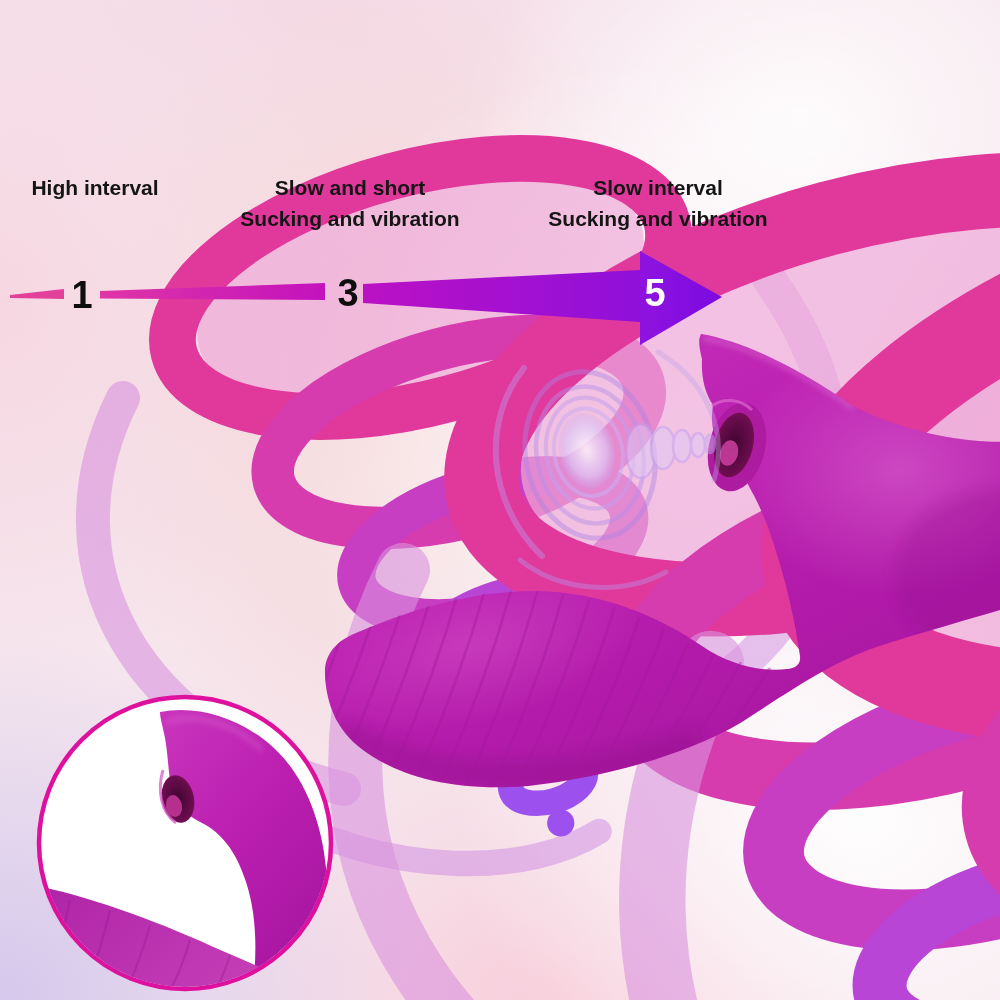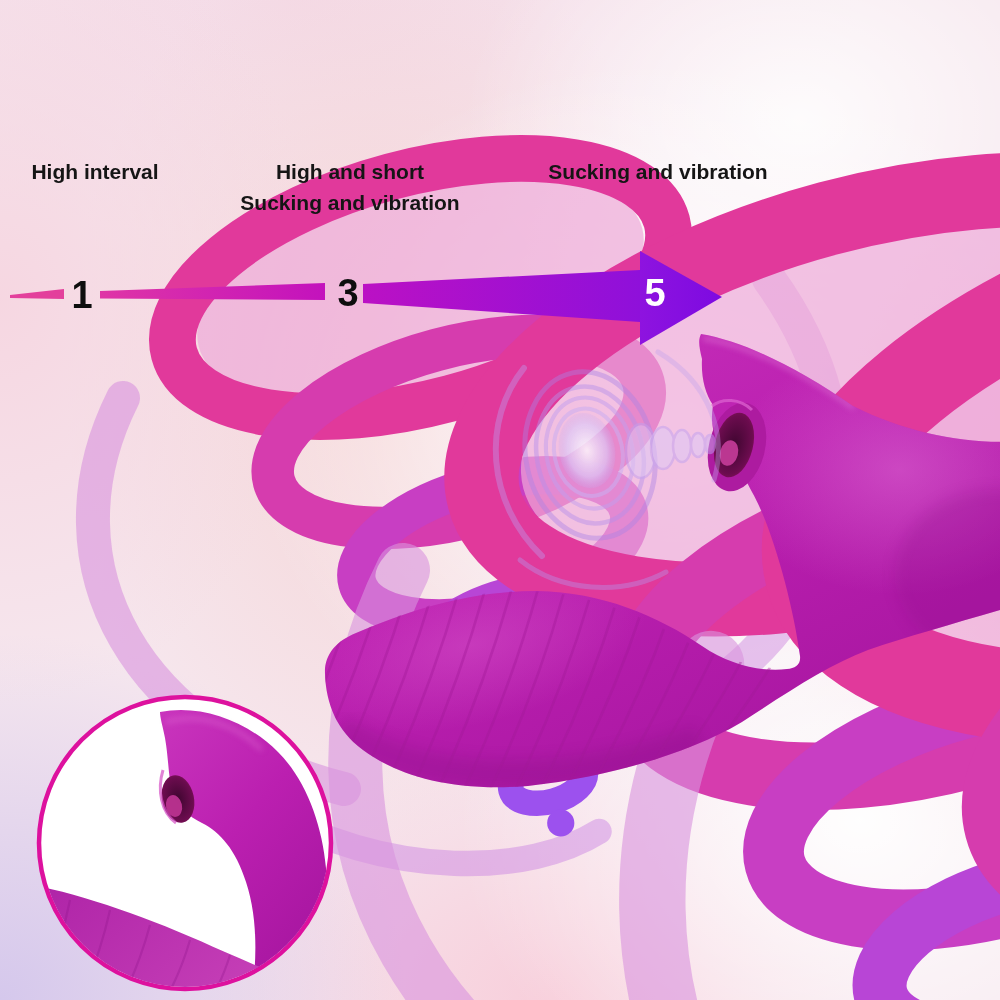--- a/index.html
+++ b/index.html
@@ -14,21 +14,21 @@
       radial-gradient(ellipse 430px 540px at 0% 30%, rgba(246,213,224,.9) 0%, rgba(246,213,224,0) 75%),
       radial-gradient(ellipse 520px 470px at 0% 100%, rgba(211,198,236,.95) 0%, rgba(211,198,236,0) 78%),
       radial-gradient(ellipse 470px 360px at 55% 100%, rgba(248,204,217,.9) 0%, rgba(248,204,217,0) 75%),
       radial-gradient(ellipse 420px 620px at 38% 38%, rgba(245,209,209,.8) 0%, rgba(245,209,209,0) 75%),
       radial-gradient(ellipse 300px 420px at 100% 55%, rgba(247,208,221,.85) 0%, rgba(247,208,221,0) 75%),
       radial-gradient(ellipse 700px 300px at 30% 0%, rgba(244,217,230,.9) 0%, rgba(244,217,230,0) 80%);
   }
   #scene{position:absolute;left:0;top:0;}
   .label{
     position:absolute;text-align:center;color:#151515;
-    font-weight:bold;font-size:21px;line-height:31px;white-space:nowrap;
+    font-weight:bold;font-size:21px;line-height:31px;white-space:nowrap;margin-top:16px;
   }
   .num{
     position:absolute;text-align:center;color:#0e0e0e;
     font-weight:bold;font-size:38px;line-height:38px;width:44px;
   }
   .num.white{color:#ffffff;}
 </style>
 </head>
 <body>
 
@@ -201,24 +201,25 @@
             <path d="M 270,970 Q 266,984 256,1000"></path>
       </g>
     </g>
   </g>
 </svg>
 
 <div class="label" style="left:0px;top:156px;width:190px;">
   <div>High interval</div>
 </div>
 <div class="label" style="left:222px;top:156px;width:256px;">
-  <div>High and short</div>
+  <div>Slow and short</div>
   <div>Sucking and vibration</div>
 </div>
 <div class="label" style="left:528px;top:156px;width:260px;">
+  <div>Slow interval</div>
   <div>Sucking and vibration</div>
 </div>
 
 <div class="num" style="left:60px;top:276px;">1</div>
 <div class="num" style="left:326px;top:274px;">3</div>
 <div class="num white" style="left:633px;top:274px;">5</div>
 
 </div>
 
 </body></html>

